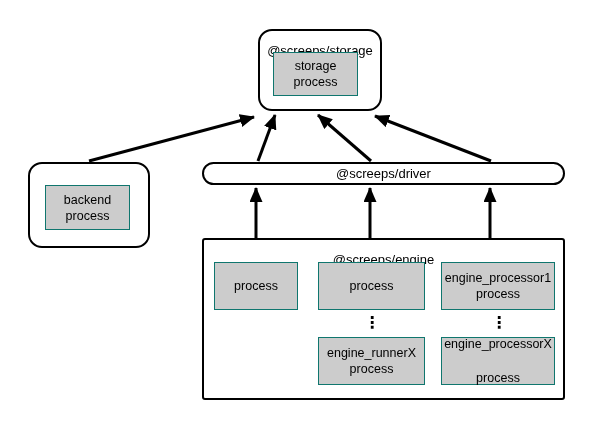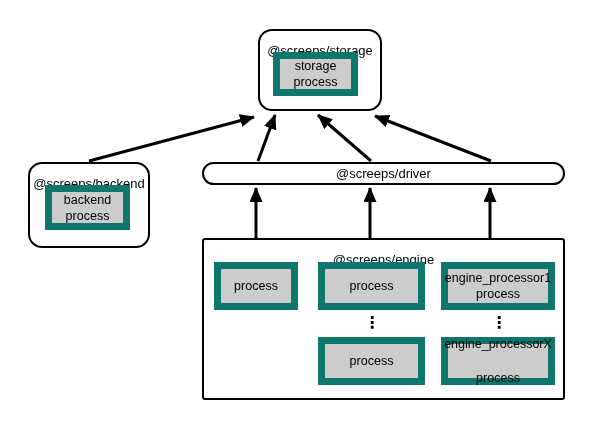--- a/index.html
+++ b/index.html
@@ -31,21 +31,21 @@
     inset: 0;
     display: flex;
     align-items: center;
     justify-content: center;
     font-size: 13px;
     white-space: nowrap;
   }
   .process {
     position: absolute;
     background: #cccccc;
-    border: 7px solid #0f766e;
+    border: 1px solid #0f766e;
     box-sizing: border-box;
     display: flex;
     flex-direction: column;
     align-items: center;
     justify-content: center;
     font-size: 12.5px;
     line-height: 16px;
     text-align: center;
     white-space: nowrap;
   }
@@ -87,21 +87,20 @@
 
   <div class="node" style="left:258px; top:29px; width:124px; height:82px; border-radius:14px;">
     <div class="node-label">@screeps/storage</div>
     <div class="process" style="left:13px; top:21px; width:85px; height:44px;">
       <span>storage</span>
       <span>process</span>
     </div>
   </div>
 
   <div class="node" style="left:28px; top:162px; width:122px; height:86px; border-radius:14px;">
-    <div class="node-label">@screeps/backend</div>
     <div class="process" style="left:15px; top:21px; width:85px; height:45px;">
       <span>backend</span>
       <span>process</span>
     </div>
   </div>
 
   <div class="node" style="left:202px; top:162px; width:363px; height:23px; border-radius:12px;">
     <div class="pill-label">@screeps/driver</div>
   </div>
 
@@ -118,20 +117,21 @@
 
     <div class="process" style="left:237px; top:22px; width:114px; height:48px;">
       <span>engine_processor1</span>
       <span>process</span>
     </div>
 
     <div class="dots" style="left:160px; top:73px;">⋮</div>
     <div class="dots" style="left:287px; top:73px;">⋮</div>
 
     <div class="process" style="left:114px; top:97px; width:107px; height:48px;">
+      <span>engine_runnerX</span>
       <span>process</span>
     </div>
 
     <div class="process" style="left:237px; top:97px; width:114px; height:48px;gap:18px;">
       <span>engine_processorX</span>
       <span>process</span>
     </div>
   </div>
 
 </div>

